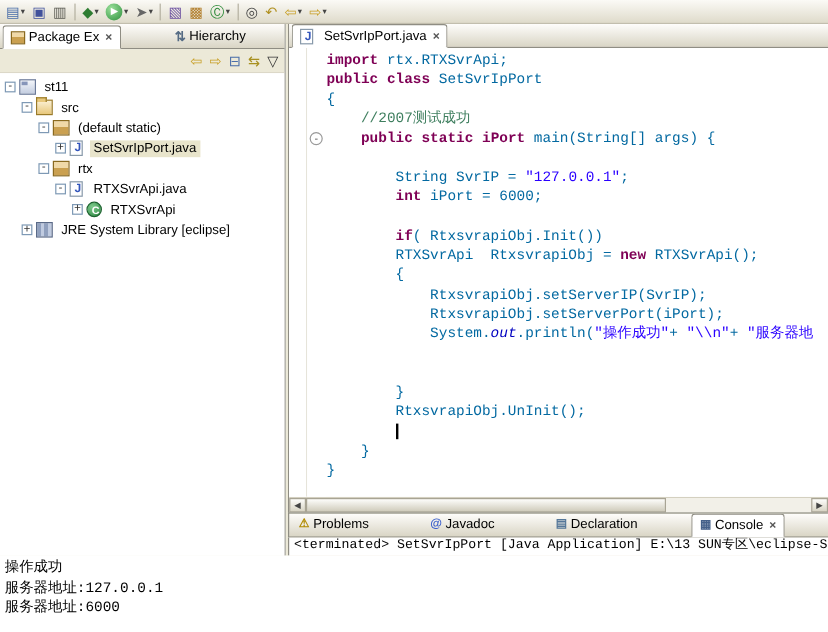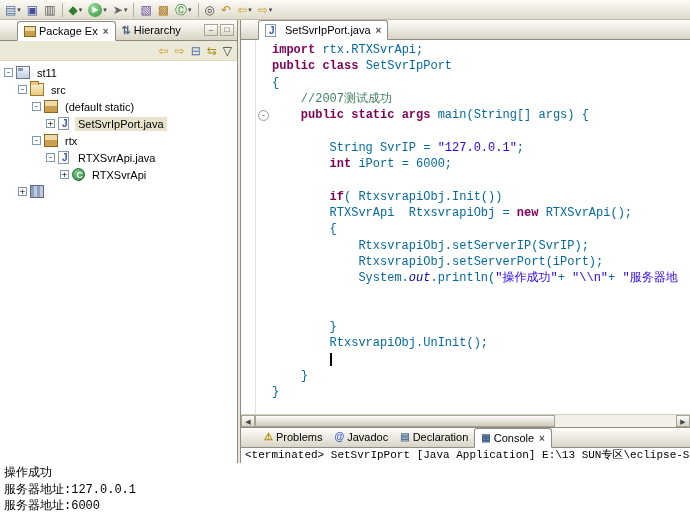--- a/index.html
+++ b/index.html
@@ -12,21 +12,21 @@
     padding:1px 2px;background:linear-gradient(#fbfaf6,#dfdbcb);border-bottom:1px solid #c2beae;}
   .tb-btn{height:18px;display:flex;align-items:center;padding:0 2px;border:1px solid transparent;border-radius:2px;cursor:default;}
   .tb-glyph{font-size:12px;line-height:16px;}
   .run-circle{width:14px;height:14px;border-radius:50%;background:radial-gradient(circle at 35% 30%,#9ae09a,#2d8f3c);
     font-size:8px;line-height:14px;text-align:center;}
   .tb-dd{font-size:7px;color:#444;margin-left:1px;}
   .tb-sep{width:1px;height:14px;background:#b4b0a0;margin:0 3px;}
 
   
   .ctabbar{display:flex;align-items:flex-end;background:linear-gradient(#fefdfb,#d9d5c5);
-    border-bottom:1px solid #8f8d83;padding-left:17px;}
+    border-bottom:1px solid #8f8d83;padding-left:2px;gap:39px;}
   .ctab{display:flex;align-items:center;gap:3px;height:20px;padding:0 6px;white-space:nowrap;font-size:11px;}
   .ctab.active{background:#fff;border:1px solid #8f8d83;border-bottom:1px solid #fff;
     border-radius:3px 3px 0 0;margin-bottom:-1px;}
   .tab-close{font-size:10px;font-weight:bold;color:#555;margin-left:2px;}
   .tab-glyph{font-size:10px;font-weight:bold;line-height:12px;}
 
   
   #explorer{position:absolute;left:0;top:20px;width:238px;height:443px;border-right:1px solid #8f8d83;
     display:flex;flex-direction:column;background:#fff;}
   #explorer .ctabbar{height:21px;flex:none;}
@@ -207,20 +207,21 @@
           <span class="tree-label">RTXSvrApi.java</span>
         </div>
         <div class="tree-row" style="padding-left: 60px;">
           <span class="expander">+</span>
           <span class="ti ti-class"></span>
           <span class="tree-label">RTXSvrApi</span>
         </div>
         <div class="tree-row" style="padding-left: 18px;">
           <span class="expander">+</span>
           <span class="ti ti-library"></span>
+          <span class="tree-label">JRE System Library [eclipse]</span>
         </div>
       </div>
   </div>
 
   <div id="editor">
     <div class="ctabbar">
       <div class="ctab active">
         <span class="ti ti-java"></span>
         <span>SetSvrIpPort.java</span>
         <span class="tab-close">×</span>
@@ -229,21 +230,21 @@
     <div id="editor-body">
       <div id="ruler"></div>
       <div id="foldbar">
           <span class="fold-marker" style="top: 70.2px;">-</span>
         </div>
       <div id="code">
           <div class="code-line"><span class="tk-k">import</span><span class="tk-p"> rtx.RTXSvrApi;</span></div>
           <div class="code-line"><span class="tk-k">public</span><span class="tk-p"> </span><span class="tk-k">class</span><span class="tk-p"> SetSvrIpPort</span></div>
           <div class="code-line"><span class="tk-p">{</span></div>
           <div class="code-line"><span class="tk-c">    //2007测试成功</span></div>
-          <div class="code-line"><span class="tk-p">    </span><span class="tk-k">public</span><span class="tk-p"> </span><span class="tk-k">static</span><span class="tk-p"> </span><span class="tk-k">args</span><span class="tk-p"> main(String[] args) {</span></div>
+          <div class="code-line"><span class="tk-p">    </span><span class="tk-k">public</span><span class="tk-p"> </span><span class="tk-k">static</span><span class="tk-p"> </span><span class="tk-k">iPort</span><span class="tk-p"> main(String[] args) {</span></div>
           <div class="code-line"></div>
           <div class="code-line"><span class="tk-p">        String SvrIP = </span><span class="tk-s">"127.0.0.1"</span><span class="tk-p">;</span></div>
           <div class="code-line"><span class="tk-p">        </span><span class="tk-k">int</span><span class="tk-p"> iPort = 6000;</span></div>
           <div class="code-line"></div>
           <div class="code-line"><span class="tk-p">        </span><span class="tk-k">if</span><span class="tk-p">( RtxsvrapiObj.Init())</span></div>
           <div class="code-line"><span class="tk-p">        RTXSvrApi  RtxsvrapiObj = </span><span class="tk-k">new</span><span class="tk-p"> RTXSvrApi();</span></div>
           <div class="code-line"><span class="tk-p">        {</span></div>
           <div class="code-line"><span class="tk-p">            RtxsvrapiObj.setServerIP(SvrIP);</span></div>
           <div class="code-line"><span class="tk-p">            RtxsvrapiObj.setServerPort(iPort);</span></div>
           <div class="code-line"><span class="tk-p">            System.</span><span class="tk-f">out</span><span class="tk-p">.println(</span><span class="tk-s">"操作成功"</span><span class="tk-p">+ </span><span class="tk-s">"\\n"</span><span class="tk-p">+ </span><span class="tk-s">"服务器地</span></div>

